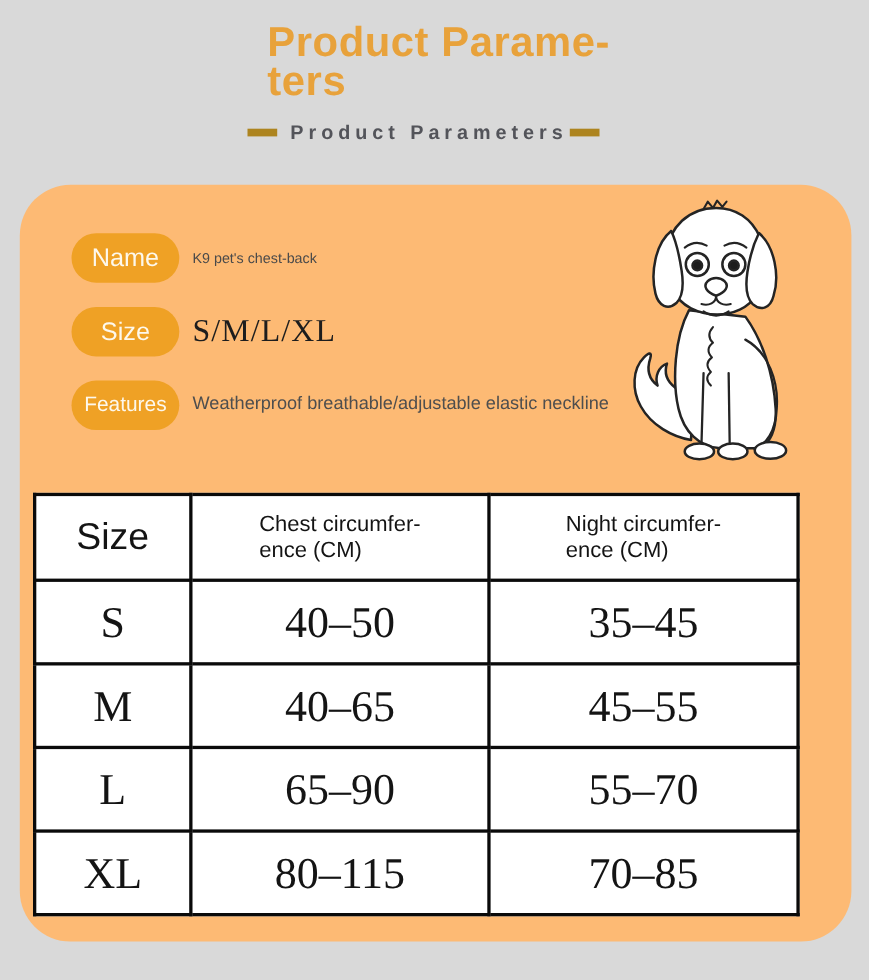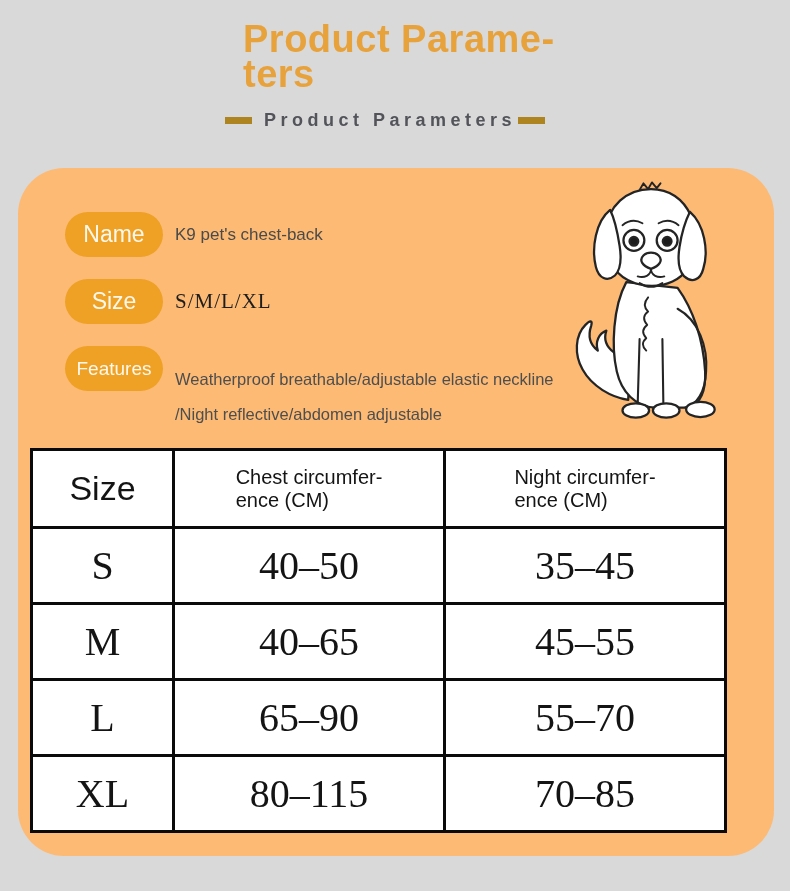--- a/index.html
+++ b/index.html
@@ -41,23 +41,23 @@
     width:98px;height:45px;border-radius:23px;background:#efa125;
     color:#fdf8ec;display:flex;align-items:center;justify-content:center;
     flex:0 0 auto;
   }
   .spec-name{left:47px;top:44px}
   .spec-size{left:47px;top:111px}
   .spec-features{left:47px;top:178px;align-items:flex-start}
   .pill-lg{font-size:23px}
   .pill-sm{font-size:19px}
   .val{margin-left:12px;color:#4a4a4a}
-  .val-name{font-size:17px}
-  .val-size{font-family:"Liberation Serif",serif;font-size:21px;color:#1d1d1d;letter-spacing:1px}
-  .val-features{font-size:16.5px;color:#4e4e4e;line-height:35px;margin-top:16px}
+  .val-name{font-size:13px}
+  .val-size{font-family:"Liberation Serif",serif;font-size:29px;color:#1d1d1d;letter-spacing:1px}
+  .val-features{font-size:16.5px;color:#4e4e4e;line-height:35px;margin-top:4px}
 
   
   .dog{position:absolute;right:28px;top:5px;width:190px;height:262px}
 
   
   .spec-table{
     position:absolute;left:12px;top:280px;width:694px;
     border-collapse:collapse;table-layout:fixed;background:#fff;
   }
   .spec-table th,.spec-table td{border:3px solid #0a0a0a;text-align:center;vertical-align:middle;color:#141414}
@@ -96,21 +96,20 @@
 
     <div class="spec spec-size">
       <span class="pill pill-lg">Size</span>
       <span class="val val-size">S/M/L/XL</span>
     </div>
 
     <div class="spec spec-features">
       <span class="pill pill-sm">Features</span>
       <span class="val val-features">
         <span style="display:block">Weatherproof breathable/adjustable elastic neckline</span>
-        <span style="display:block">/Night reflective/abdomen adjustable</span>
       </span>
     </div>
 
     <svg class="dog" viewBox="0 0 200 270" xmlns="http://www.w3.org/2000/svg" aria-hidden="true">
       <g fill="#ffffff" stroke="#242424" stroke-width="2.4" stroke-linecap="round" stroke-linejoin="round">
         <path d="M76 236 C58 233 38 222 28 204 C19 188 20 168 31 157 C35 153 39 151 37 158 C33 170 36 178 44 184 C41 175 45 166 53 163 C50 172 53 180 61 186 C70 193 76 203 77 214 Z"></path>
         <path d="M74 112 C60 138 58 180 64 206 C69 228 84 243 104 244 L140 244 C152 240 158 226 157 206 C155 172 144 140 128 118 Z"></path>
         <path d="M128 140 C150 152 160 180 158 206 C157 228 148 241 136 244" fill="none" stroke-width="2.2"></path>
         <path d="M88 172 L86 240" fill="none" stroke-width="2.2"></path>
         <path d="M112 172 L113 240" fill="none" stroke-width="2.2"></path>

